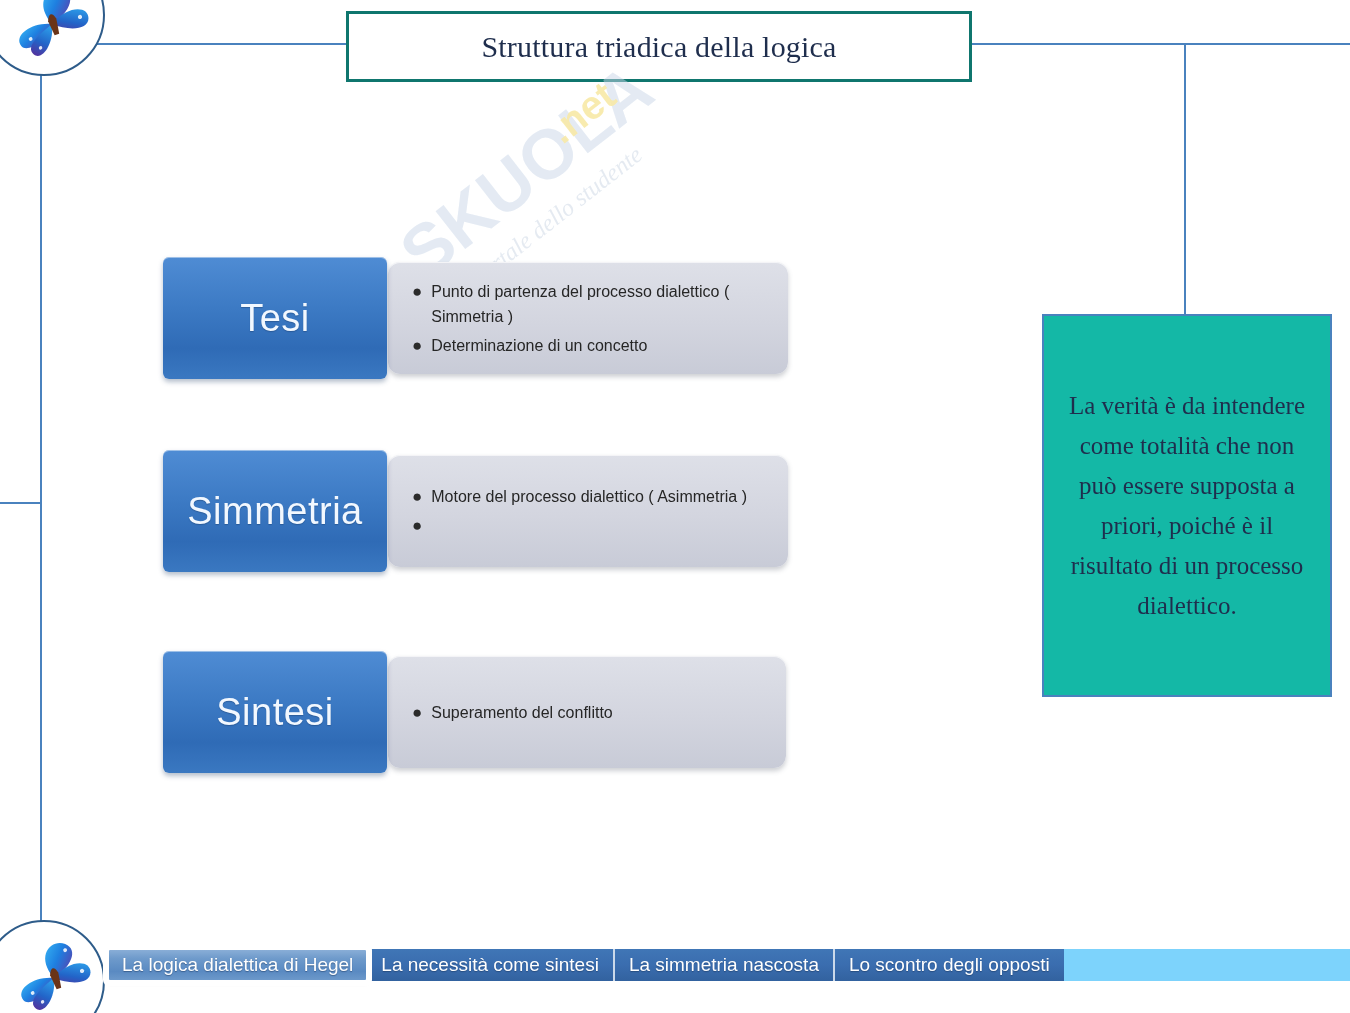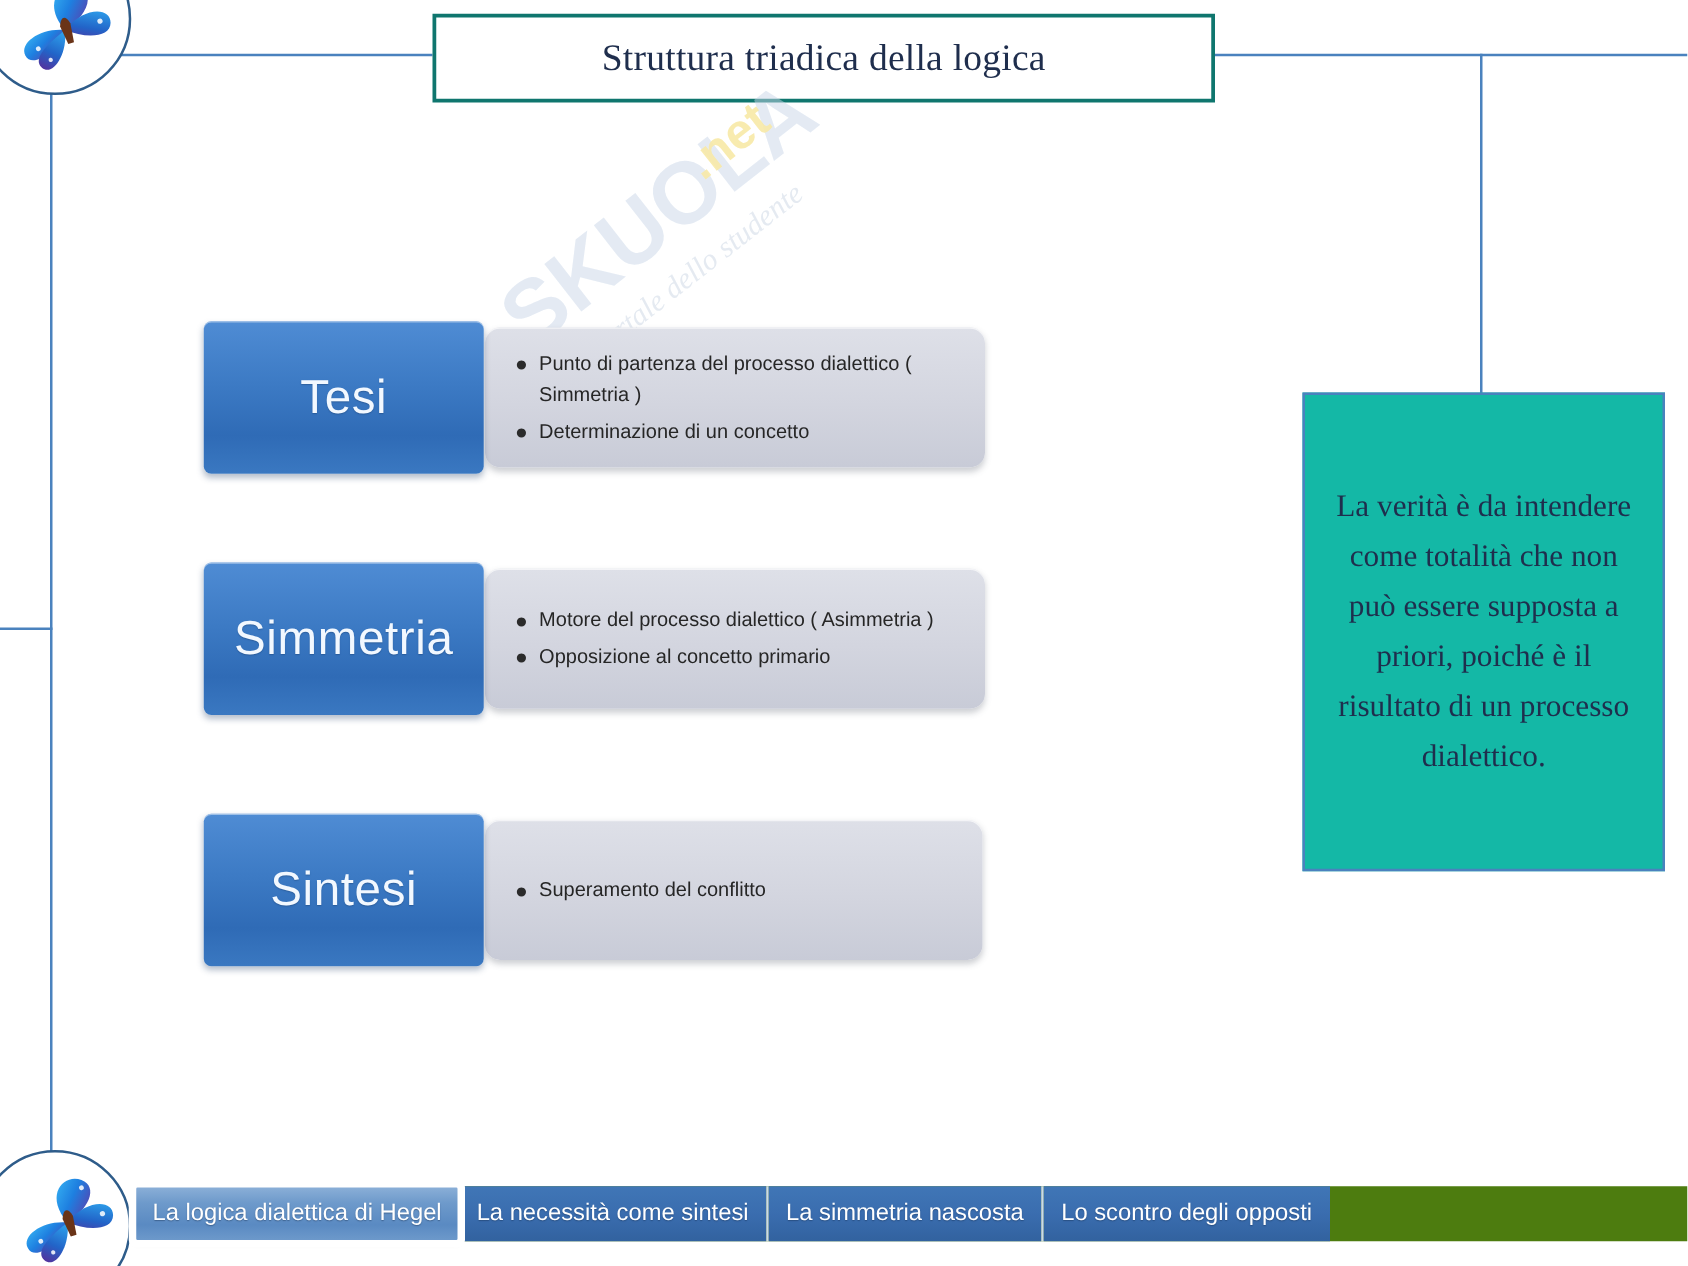--- a/index.html
+++ b/index.html
@@ -178,24 +178,24 @@
     font-size: 25px;
     line-height: 40px;
     color: #1F2E4D;
     text-align: center;
   }
 
   
   .navbar {
     position: absolute;
     left: 108px; top: 949px;
-    width: 1242px; height: 44px;
+    width: 1242px; height: 32px;
     display: flex;
     align-items: stretch;
-    background: #4d7c0f;
+    background: #7dd3fc;
     z-index: 4;
   }
   .nav-tab {
     position: relative;
     display: flex;
     align-items: center;
     justify-content: center;
     background: linear-gradient(180deg, #4076B6 0%, #3A6DAF 50%, #32629F 100%);
     color: #FFFFFF;
     font-size: 19px;
@@ -304,21 +304,20 @@
     <div class="smart-label">
       <span class="label-text">Simmetria</span>
     </div>
     <div class="smart-body">
       <div class="bullet-item">
         <span class="bullet-dot">●</span>
         <span class="bullet-text">Motore del processo dialettico ( Asimmetria )</span>
       </div>
       <div class="bullet-item">
         <span class="bullet-dot">●</span>
-        <span class="bullet-text">Opposizione al concetto primario</span>
       </div>
     </div>
   </div>
 
   <div class="smart-row r2">
     <div class="smart-label">
       <span class="label-text">Sintesi</span>
     </div>
     <div class="smart-body">
       <div class="bullet-item">

